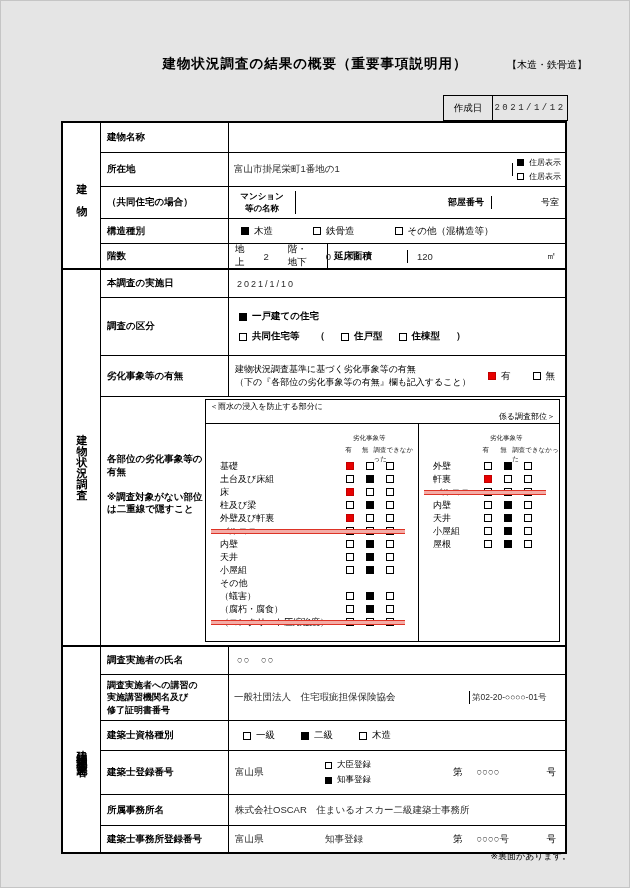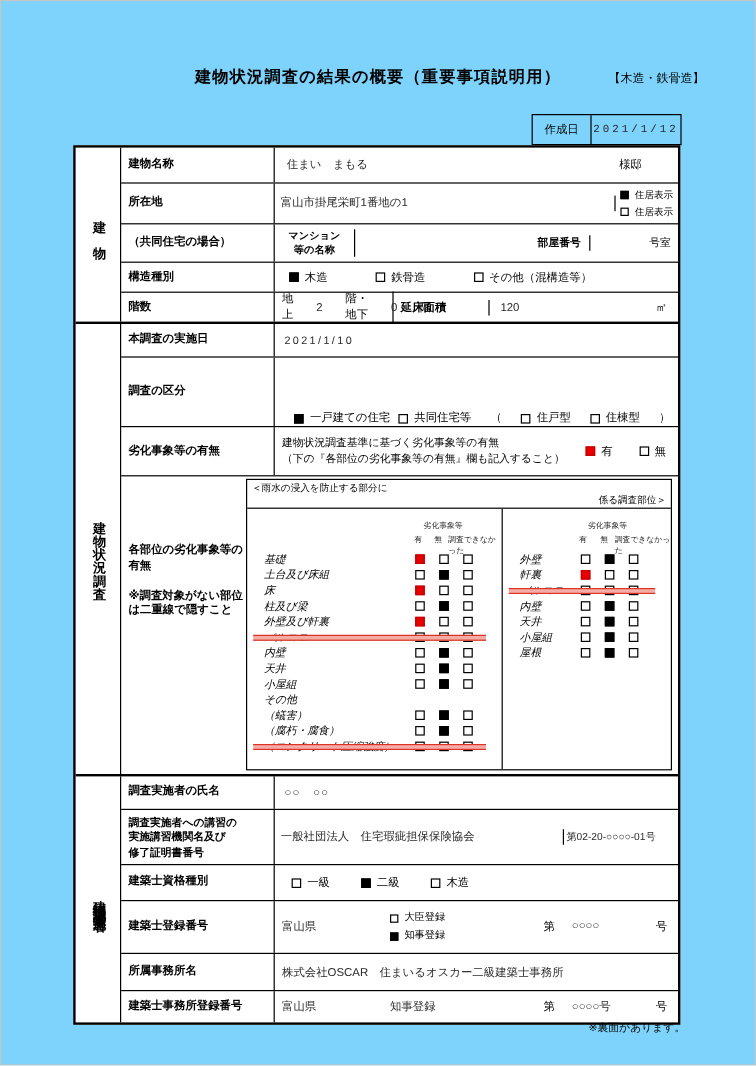--- a/index.html
+++ b/index.html
@@ -1,16 +1,16 @@
 <!DOCTYPE html>
 <html><head>
 <meta charset="utf-8">
 <style>
   html,body{margin:0;padding:0;background:#fff;}
-  .page{position:relative;width:628px;height:886px;background:#7dd3fc;border:1px solid #c5c5c5;
+  .page{position:relative;width:628px;height:886px;background:#e5e5e5;border:1px solid #c5c5c5;
         font-family:"Liberation Sans","DejaVu Sans",sans-serif;color:#000;overflow:hidden;}
   .title{position:absolute;left:0;right:0;top:54px;text-align:center;font-size:13.5px;font-weight:bold;letter-spacing:1px;}
   .tag{position:absolute;right:42px;top:57px;font-size:10px;}
   .created{position:absolute;left:442px;top:94px;width:125px;height:26px;border:1.5px solid #000;box-sizing:border-box;display:flex;font-family:Liberation Mono, monospace;}
   .created-label{width:49px;border-right:1.5px solid #000;display:flex;align-items:center;justify-content:center;font-size:9.5px;box-sizing:border-box;}
   .created-value{flex:1;display:flex;align-items:center;justify-content:center;font-size:9px;letter-spacing:2.5px;color:#2a2a2a;}
   .doc-table{position:absolute;left:60px;top:120px;width:506px;border:2px solid #000;box-sizing:border-box;background:#fff;}
   .section{display:flex;border-bottom:2px solid #000;}
   .section:last-child{border-bottom:none;}
   .sec-label{width:38px;border-right:1.2px solid #000;display:flex;align-items:center;justify-content:center;
@@ -38,21 +38,21 @@
   .apt-name-value{flex:1;border-right:1px solid #000;box-sizing:border-box;}
   .room-label{width:51px;border-right:1px solid #000;font-weight:bold;font-size:9px;display:flex;align-items:center;justify-content:center;box-sizing:border-box;flex:none;}
   .room-value{width:73px;display:flex;align-items:center;justify-content:flex-end;padding-right:6px;box-sizing:border-box;flex:none;font-size:9px;}
   .struct-opts{padding-left:12px;gap:40px;}
   .floors-cell{width:99px;border-right:1px solid #000;display:flex;align-items:center;padding-left:6px;gap:19px;box-sizing:border-box;flex:none;font-size:9.5px;}
   .area-label{width:80px;border-right:1px solid #000;font-weight:bold;font-size:9.5px;display:flex;align-items:center;padding-left:6px;box-sizing:border-box;flex:none;}
   .area-value{flex:1;display:flex;align-items:center;padding:0 9px;}
   .unit{margin-left:auto;}
   
   .date-val{padding-left:8px;letter-spacing:2px;font-size:9px;}
-  .cat-content{flex-direction:row;align-items:flex-end;justify-content:center;gap:7px;padding-left:10px;}
+  .cat-content{flex-direction:column;align-items:flex-start;justify-content:center;gap:7px;padding-left:10px;font-weight:bold;}
   .cat-line{gap:16px;}
   .det-text{font-size:9px;line-height:1.4;padding-left:6px;}
   .det-opts{margin-left:auto;margin-right:10px;gap:22px;}
   
   .plabel{width:104px;font-weight:bold;font-size:9.5px;padding:56px 2px 0 6px;line-height:1.35;box-sizing:border-box;flex:none;}
   .plabel .spacer{height:12px;}
   .parts-box{flex:1;margin:2px 5px 3px 0;border:1.5px solid #000;display:flex;flex-direction:column;box-sizing:border-box;min-width:0;}
   .parts-head{display:flex;border-bottom:1px solid #000;height:24px;font-size:8px;box-sizing:border-box;flex:none;}
   .ph1{width:213px;border-right:1.2px solid #000;padding:6px 0 0 8px;box-sizing:border-box;flex:none;}
   .ph2{flex:1;padding:2px 4px 0 4px;line-height:1.25;box-sizing:border-box;}
@@ -61,21 +61,21 @@
   .pcol{position:relative;box-sizing:border-box;}
   .pcol1{width:213px;border-right:1.2px solid #000;flex:none;}
   .pcol2{flex:1;}
   .mini{position:relative;height:36px;font-size:6.5px;color:#222;}
   .mh-title{position:absolute;top:10px;}
   .mh-cols{position:absolute;top:22px;display:flex;}
   .mh-cols span{display:inline-block;}
   .mh-yes,.mh-no{width:20px;text-align:center;}
   .pcol1 .mh-title{left:147px;} .pcol1 .mh-cols{left:134px;}
   .pcol2 .mh-title{left:71px;}  .pcol2 .mh-cols{left:58px;}
-  .part-row{position:relative;height:13px;display:flex;align-items:center;padding-left:14px;font-size:9px;box-sizing:border-box;font-style:italic;}
+  .part-row{position:relative;height:13px;display:flex;align-items:center;padding-left:14px;font-size:9px;box-sizing:border-box;}
   .part-row .boxes{position:absolute;top:2px;display:flex;gap:12px;}
   .pcol1 .boxes{left:140px;} .pcol2 .boxes{left:65px;}
   .part-row.strike::after{content:'';position:absolute;left:5px;right:13px;top:4px;height:3px;
       background:#f4aca6;border-top:1.6px solid #dd3326;border-bottom:1.6px solid #dd3326;}
   
   .name-val{padding-left:8px;letter-spacing:1px;}
   .org-cell{flex:1;border-right:1px solid #000;display:flex;align-items:flex-start;padding-left:5px;box-sizing:border-box;min-width:0;}
   .cert-cell{width:95px;display:flex;align-items:center;padding-left:2px;font-size:8.5px;box-sizing:border-box;flex:none;}
   .lic-opts{padding-left:14px;gap:26px;}
   .pref{width:96px;padding-left:6px;box-sizing:border-box;flex:none;}
@@ -96,24 +96,20 @@
     <div class="created-value">2021/1/12</div>
   </div>
 
   <div class="doc-table">
 
     <div class="section">
       <div class="sec-label ls20">建物</div>
       <div class="sec-rows">
         <div class="row" style="height:30px">
           <div class="rlabel">建物名称</div>
-          <div class="rcontent" style="padding-left:10px">
-            <span class="val">住まい　まもる</span>
-            <span class="name-suffix">様邸</span>
-          </div>
         </div>
         <div class="row" style="height:34px">
           <div class="rlabel">所在地</div>
           <div class="rcontent">
             <div class="addr-val">
                 <span class="val">富山市掛尾栄町1番地の1</span>
               </div>
             <div class="addr-opts vopts">
                 <span class="opt">
                   <span class="cb black"></span>

